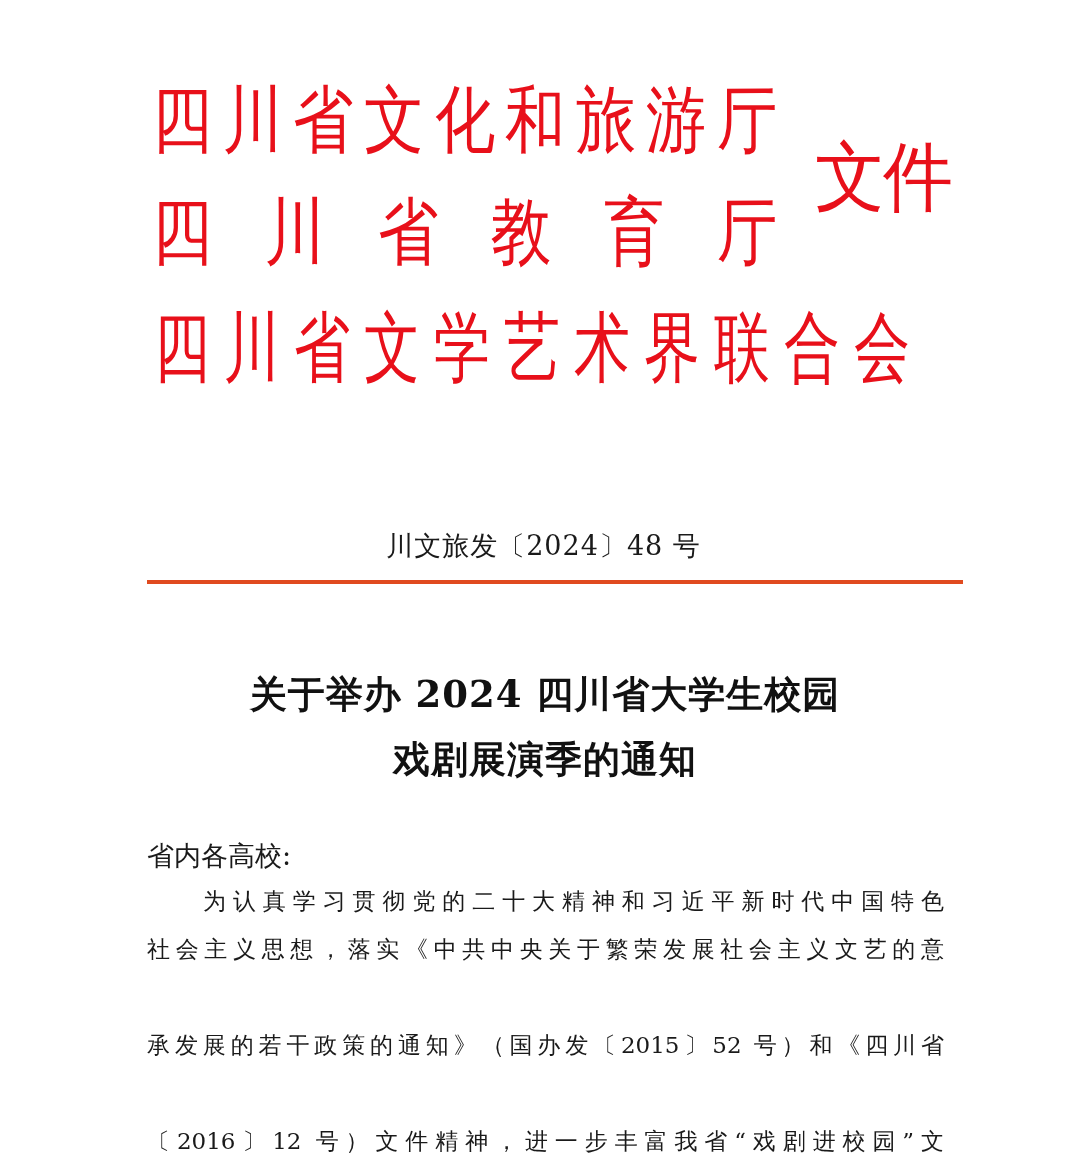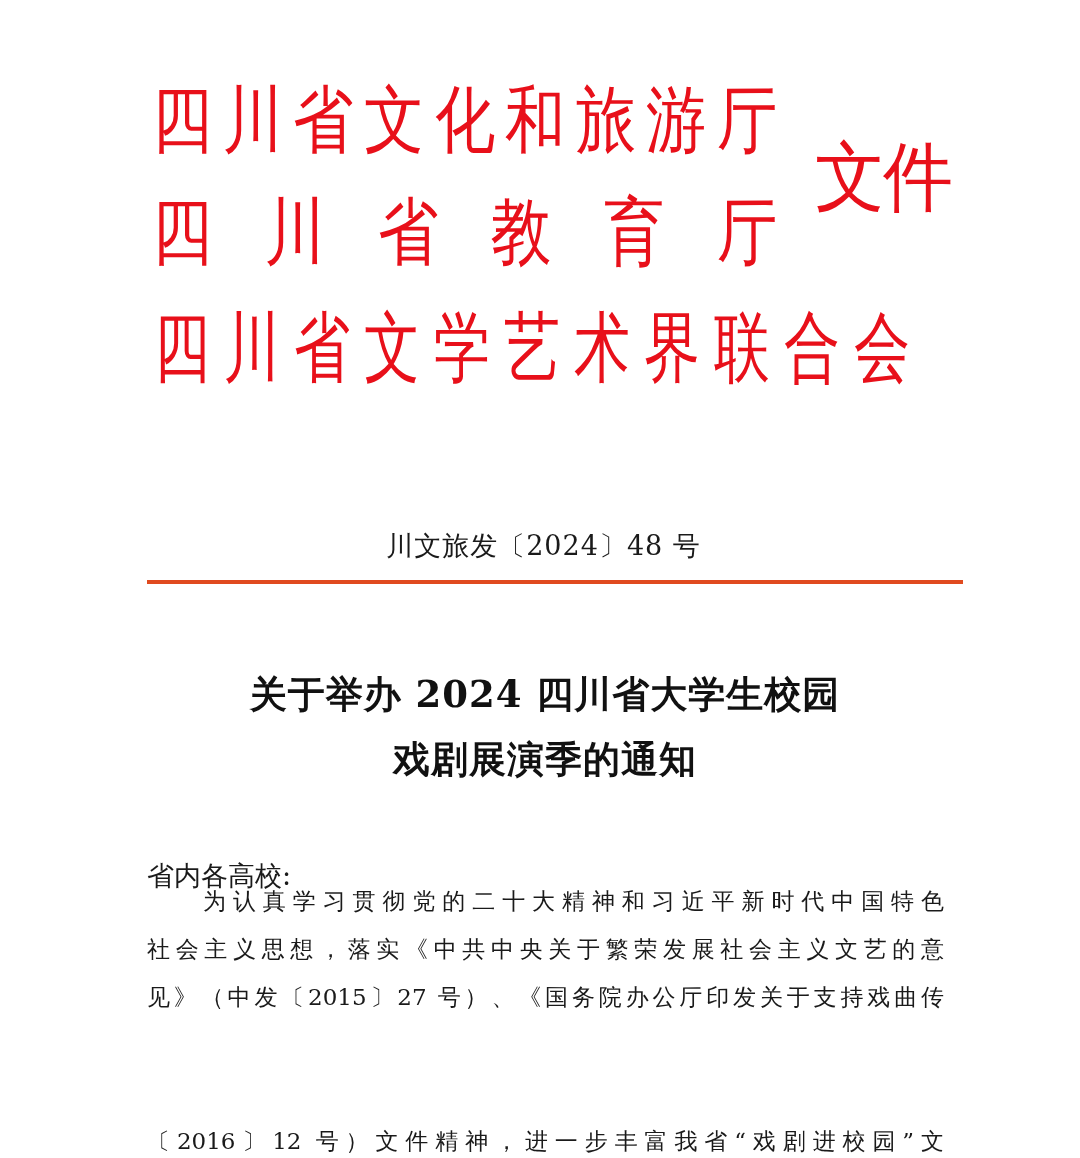--- a/index.html
+++ b/index.html
@@ -25,21 +25,21 @@
                 font-size: 27px; color: #1a1a1a; letter-spacing: 1px; }
 
   .red-rule { position: absolute; left: 147px; top: 580px; width: 816px; height: 4px; background: #e04a1f; }
 
   .title { position: absolute; left: 0; width: 1090px; text-align: center; font-weight: bold;
            font-size: 37px; color: #111; letter-spacing: 1px; }
   #title-1 { top: 670px; }
   #title-2 { top: 735px; }
 
   .body-text { position: absolute; left: 147px; width: 800px; font-size: 27px; color: #1a1a1a; }
-  .salutation { top: 838px; margin-top: 20px; }
+  .salutation { top: 838px; }
   .para-line { position: absolute; left: 147px; width: 797px; font-size: 23px; color: #1a1a1a;
                white-space: nowrap; text-align: justify; text-align-last: justify; }
   .para-line.first { left: 203px; width: 741px; }
 </style>
 </head>
 <body>
 
 <div class="page">
 
   <div class="issuer-line" id="issuer-1">
@@ -83,16 +83,16 @@
 
   <div class="red-rule"></div>
 
   <div class="title" id="title-1">关于举办 2024 四川省大学生校园</div>
   <div class="title" id="title-2">戏剧展演季的通知</div>
 
   <div class="body-text salutation">省内各高校:</div>
 
   <div class="para-line first" style="top:886px;">为认真学习贯彻党的二十大精神和习近平新时代中国特色</div>
   <div class="para-line" style="top:934px;">社会主义思想，落实《中共中央关于繁荣发展社会主义文艺的意</div>
-  <div class="para-line" style="top:982px;">见》（中发〔2015〕27 号）、《国务院办公厅印发关于支持戏曲传</div>
+  <div class="para-line" style="top:1030px;">承发展的若干政策的通知》（国办发〔2015〕52 号）和《四川省</div>
   <div class="para-line" style="top:1126px;">〔2016〕12 号）文件精神，进一步丰富我省“戏剧进校园”文</div>
 
 </div>
 
 </body></html>

